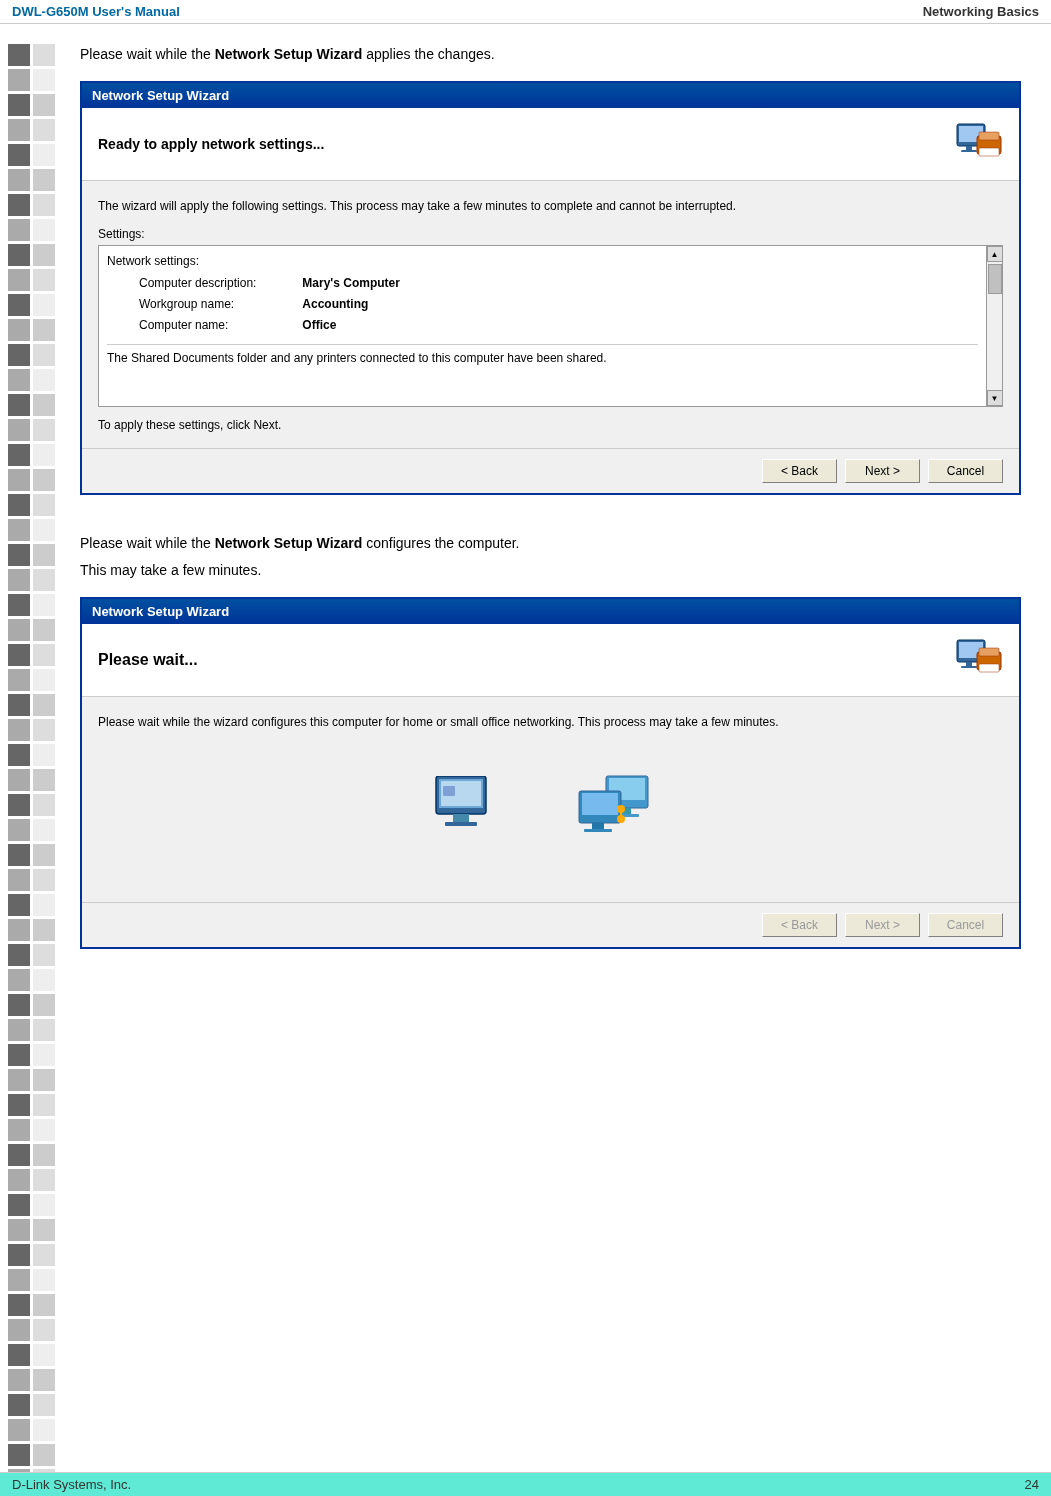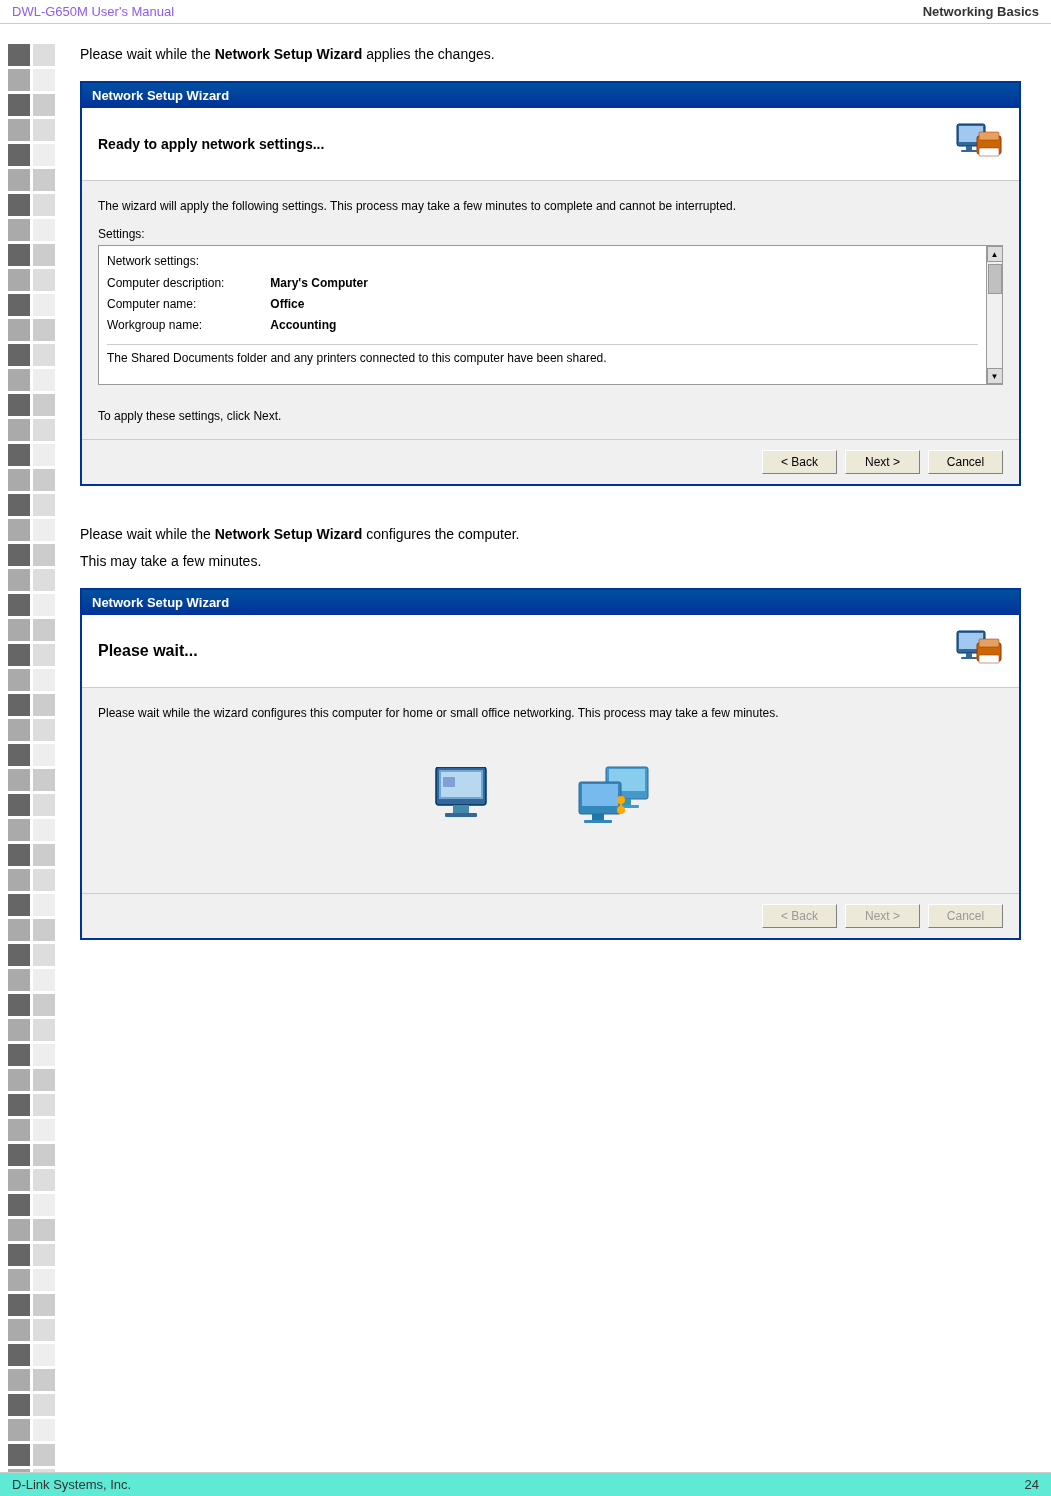--- a/index.html
+++ b/index.html
@@ -16,22 +16,22 @@
     .page-header {
       display: flex;
       justify-content: space-between;
       align-items: center;
       padding: 4px 12px;
       border-bottom: 1px solid #ccc;
       background: #fff;
     }
     .page-header .left-title {
       font-size: 13px;
-      font-weight: normal;
-      color: #8b5cf6;
+      font-weight: bold;
+      color: #0369a1;
     }
     .page-header .right-title {
       font-size: 13px;
       font-weight: bold;
       color: #333;
     }
 
     
     .page-footer {
       display: flex;
@@ -153,32 +153,33 @@
       font-size: 12px;
       font-weight: normal;
       margin-bottom: 4px;
     }
 
     .settings-box {
       border: 1px solid #999;
       background: #fff;
       padding: 8px;
       font-size: 12px;
-      height: 140px;
+      height: 162px;
       overflow: hidden;
       position: relative;
     }
 
     .settings-box-inner {
       padding-right: 16px;
     }
 
     .settings-row {
       margin-bottom: 2px;
       line-height: 1.6;
+      margin-left: 32px;
     }
     .settings-row span.label {
       color: #000;
       display: inline-block;
       width: 160px;
     }
     .settings-row span.value {
       color: #000;
       font-weight: bold;
     }
@@ -220,21 +221,21 @@
     .scrollbar-thumb {
       width: 14px;
       height: 30px;
       background: #c0c0c0;
       border: 1px solid #999;
       margin-top: 2px;
     }
 
     .apply-text {
       font-size: 12px;
-      margin-top: 24px;
+      margin-top: 11px;
       color: #000;
     }
 
     
     .dialog-footer {
       padding: 10px 16px;
       display: flex;
       justify-content: flex-end;
       gap: 8px;
       background: #f0f0f0;
@@ -596,26 +597,26 @@
           <p class="settings-label">Settings:</p>
 
           <div class="settings-box">
             <div class="settings-box-inner">
               <p class="settings-section-title">Network settings:</p>
               <div class="settings-row">
                 <span class="label">Computer description:</span>
                 <span class="value">Mary's Computer</span>
               </div>
               <div class="settings-row">
+                <span class="label">Workgroup name:</span>
+                <span class="value">Accounting</span>
+              </div>
+              <div class="settings-row">
                 <span class="label">Computer name:</span>
                 <span class="value">Office</span>
-              </div>
-              <div class="settings-row">
-                <span class="label">Workgroup name:</span>
-                <span class="value">Accounting</span>
               </div>
               <div class="settings-shared-text">The Shared Documents folder and any printers connected to this computer have been shared.</div>
             </div>
 
             <div class="fake-scrollbar">
               <div class="scrollbar-up">▲</div>
               <div class="scrollbar-thumb"></div>
               <div class="scrollbar-down" style="margin-top:auto">▼</div>
             </div>
           </div>

